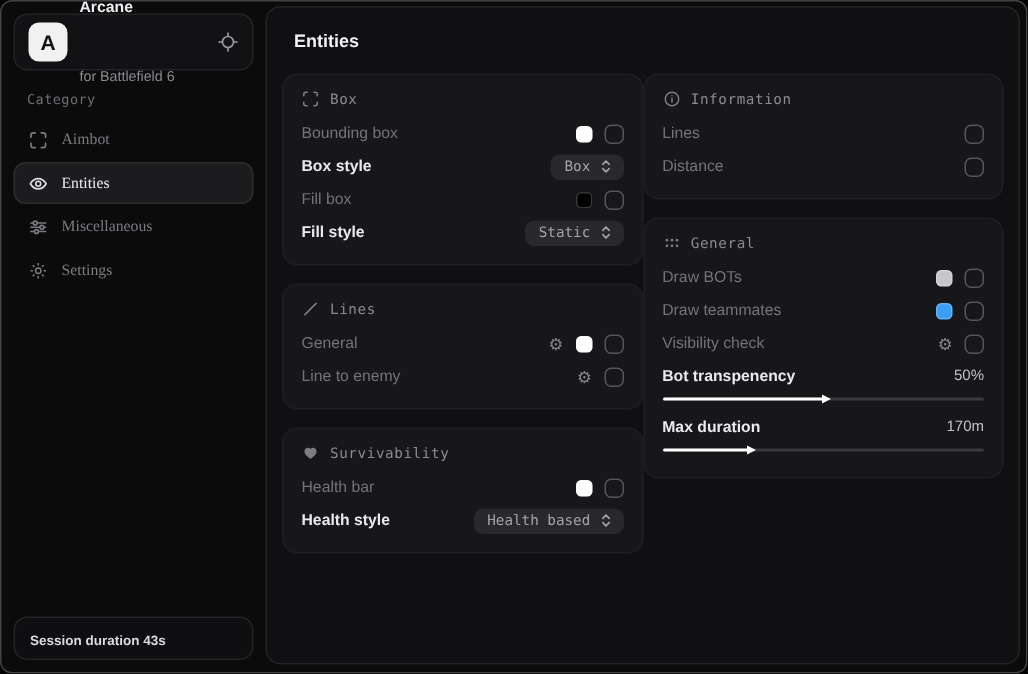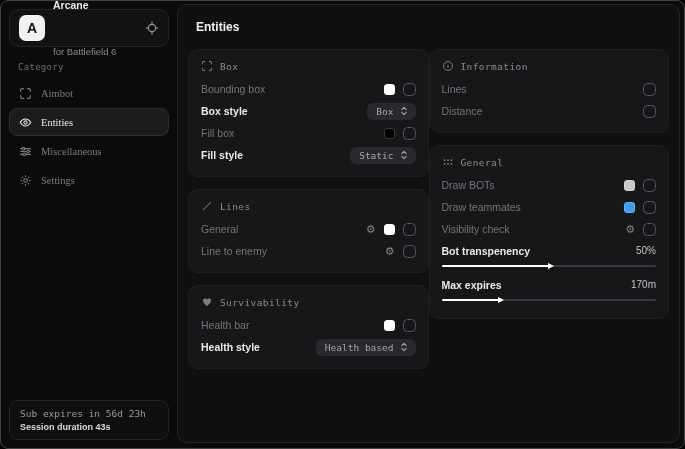--- a/index.html
+++ b/index.html
@@ -134,21 +134,20 @@
             <svg width="13" height="13" viewBox="0 0 16 16" fill="none" stroke="currentColor" stroke-width="1.3">
               <circle cx="8" cy="8" r="2.2"></circle>
               <path d="M8 1.6v2M8 12.4v2M1.6 8h2M12.4 8h2M3.5 3.5l1.4 1.4M11.1 11.1l1.4 1.4M12.5 3.5l-1.4 1.4M4.9 11.1l-1.4 1.4"></path>
             </svg>
           </span>
           <span>Settings</span>
         </div>
       </div>
 
     <div class="footer-card">
-      <div class="footer-line1">Sub expires in 56d 23h</div>
       <div class="footer-line2">Session duration 43s</div>
     </div>
   </div>
 
   <div class="main-panel">
     <div class="main-title">Entities</div>
     <div class="columns">
       <div class="column">
           <div class="card">
             <div class="card-header">
@@ -320,21 +319,21 @@
                 <span class="row-label strong">Bot transpenency</span>
                 <span class="slider-value">50%</span>
               </div>
               <div class="slider-track">
                 <div class="slider-fill" style="width: 50%;"></div>
                 <div class="slider-thumb" style="left: calc(50% - 1px);"></div>
               </div>
             </div>
             <div class="slider-group">
               <div class="slider-head">
-                <span class="row-label strong">Max expires</span>
+                <span class="row-label strong">Max duration</span>
                 <span class="slider-value">170m</span>
               </div>
               <div class="slider-track">
                 <div class="slider-fill" style="width: 27%;"></div>
                 <div class="slider-thumb" style="left: calc(27% - 1px);"></div>
               </div>
             </div>
           </div>
         </div>
     </div>

